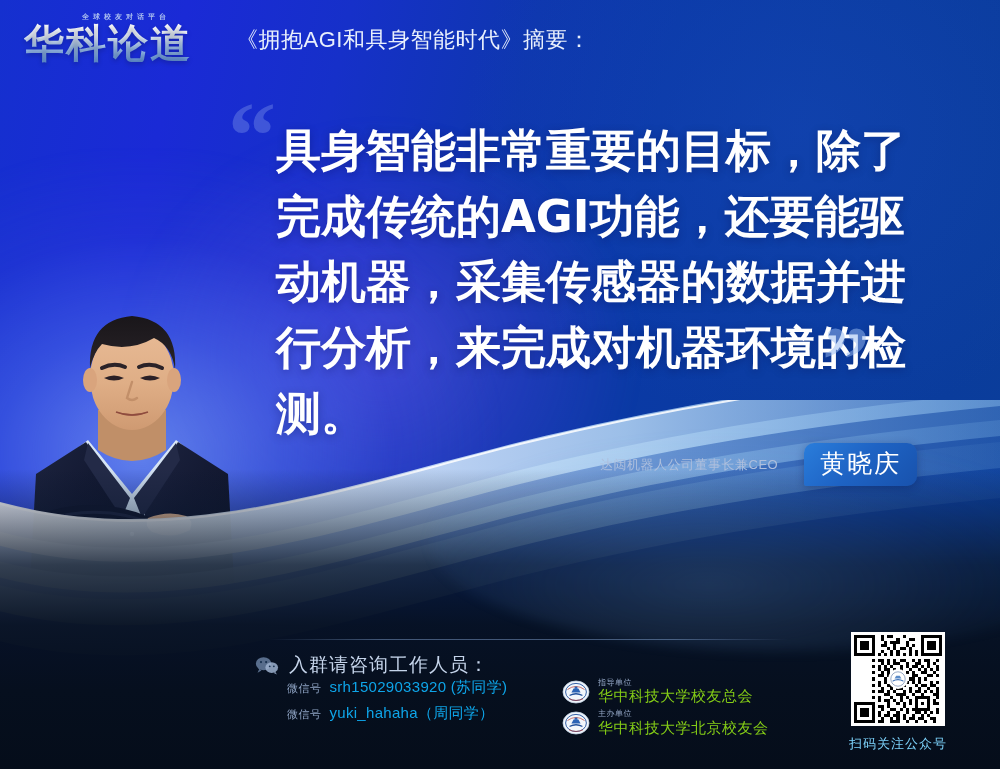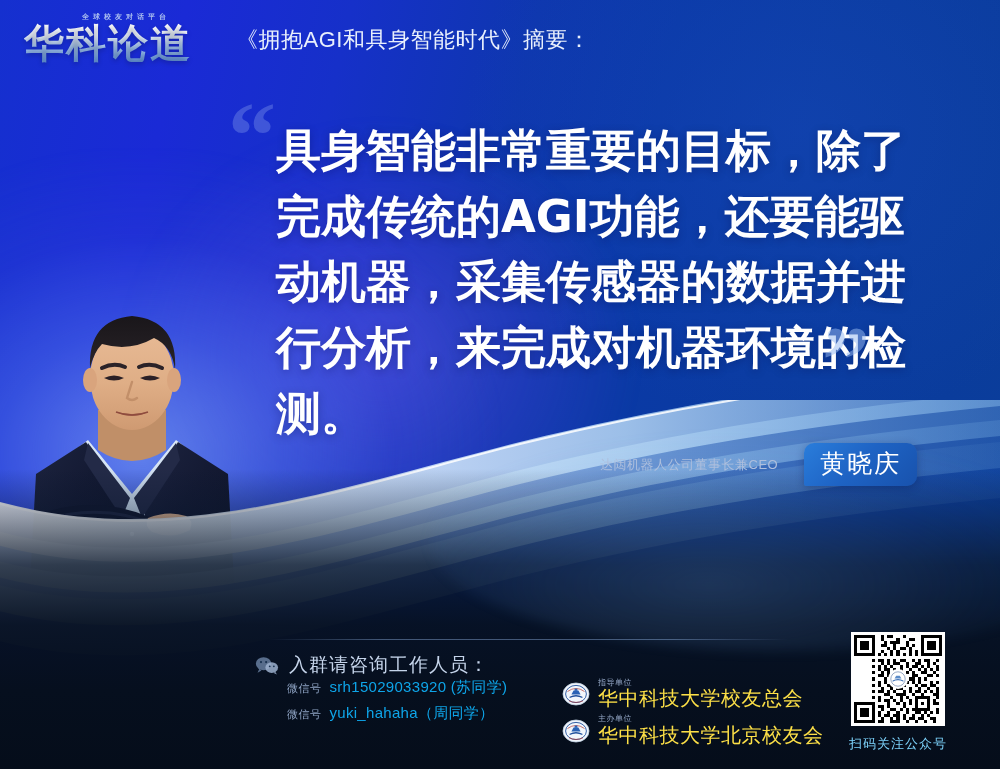--- a/index.html
+++ b/index.html
@@ -265,22 +265,22 @@
   .org-seal { width: 28px; height: 24px; flex: 0 0 auto; }
   .org-text { line-height: 1.05; }
   .org-kind {
     font-size: 8px;
     color: #97aac9;
     letter-spacing: 0.5px;
     display: block;
     margin-bottom: 1px;
   }
   .org-name {
-    font-size: 20px;
-    color: #fde047;
+    font-size: 15px;
+    color: #84cc16;
     letter-spacing: 0.5px;
     display: block;
     text-align: right;
   }
 
   
   .qr-wrap {
     position: absolute;
     left: 843px; top: 632px;
     width: 110px;

